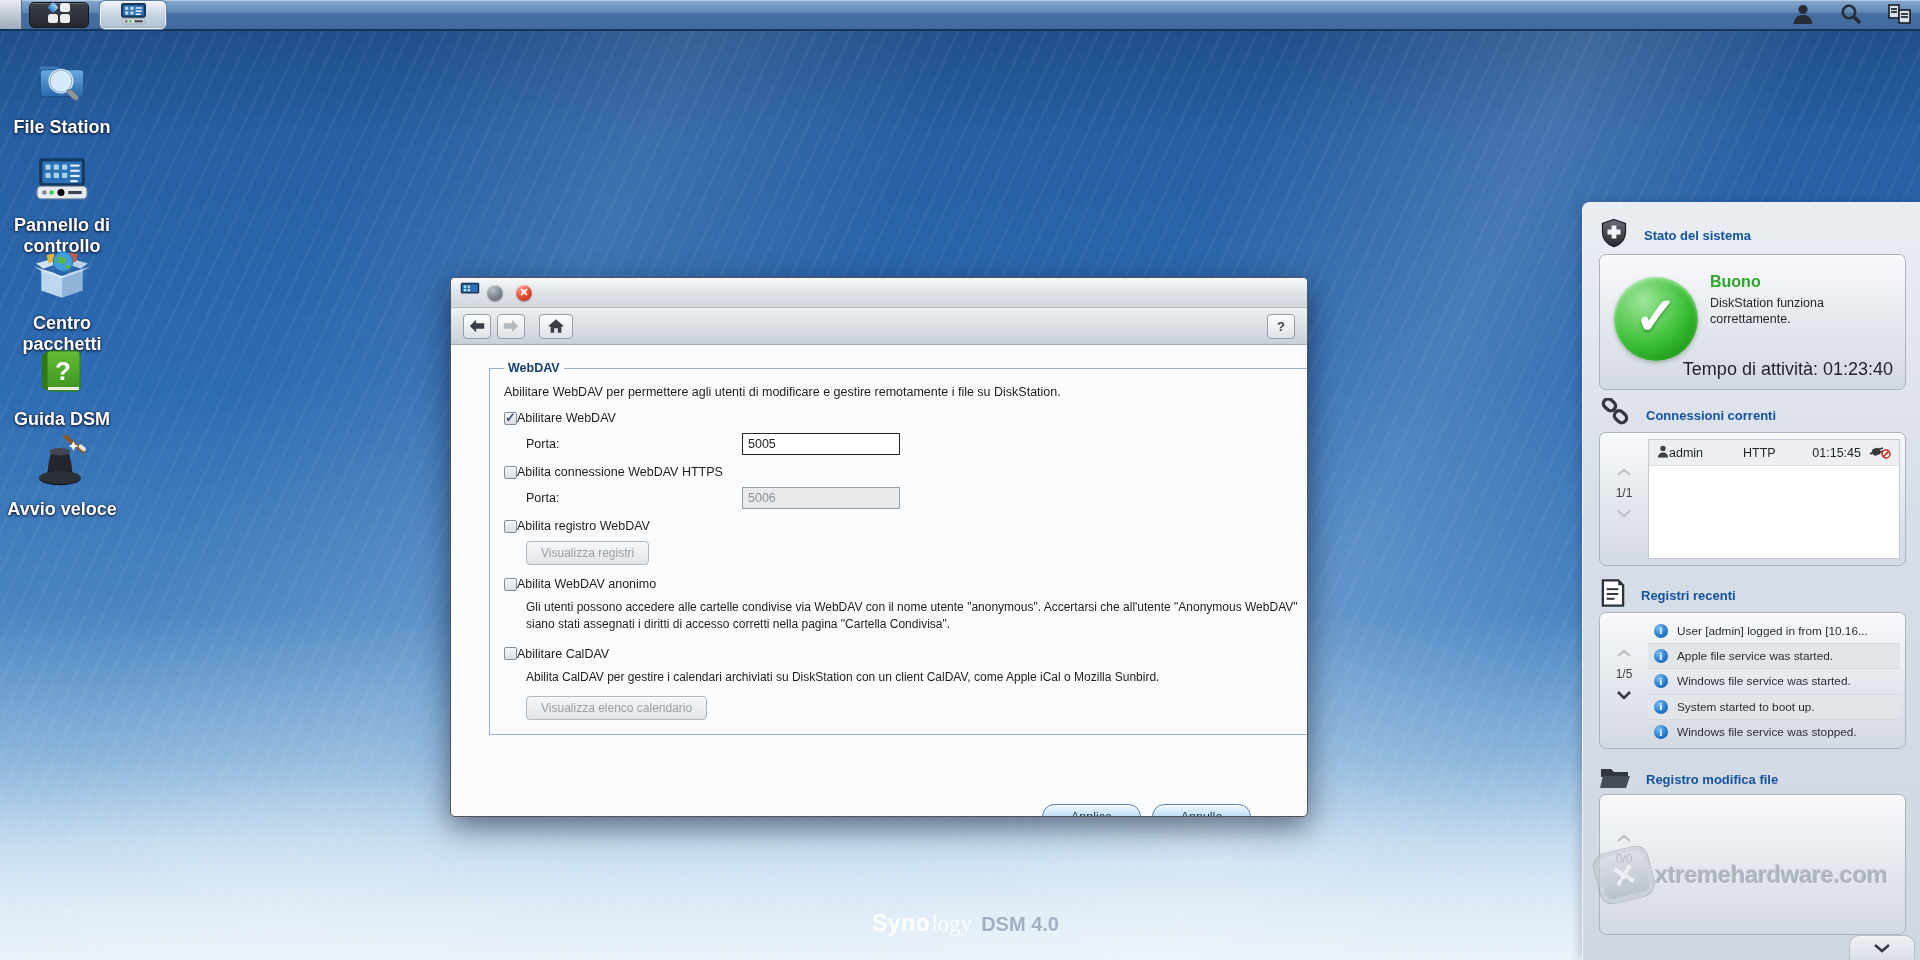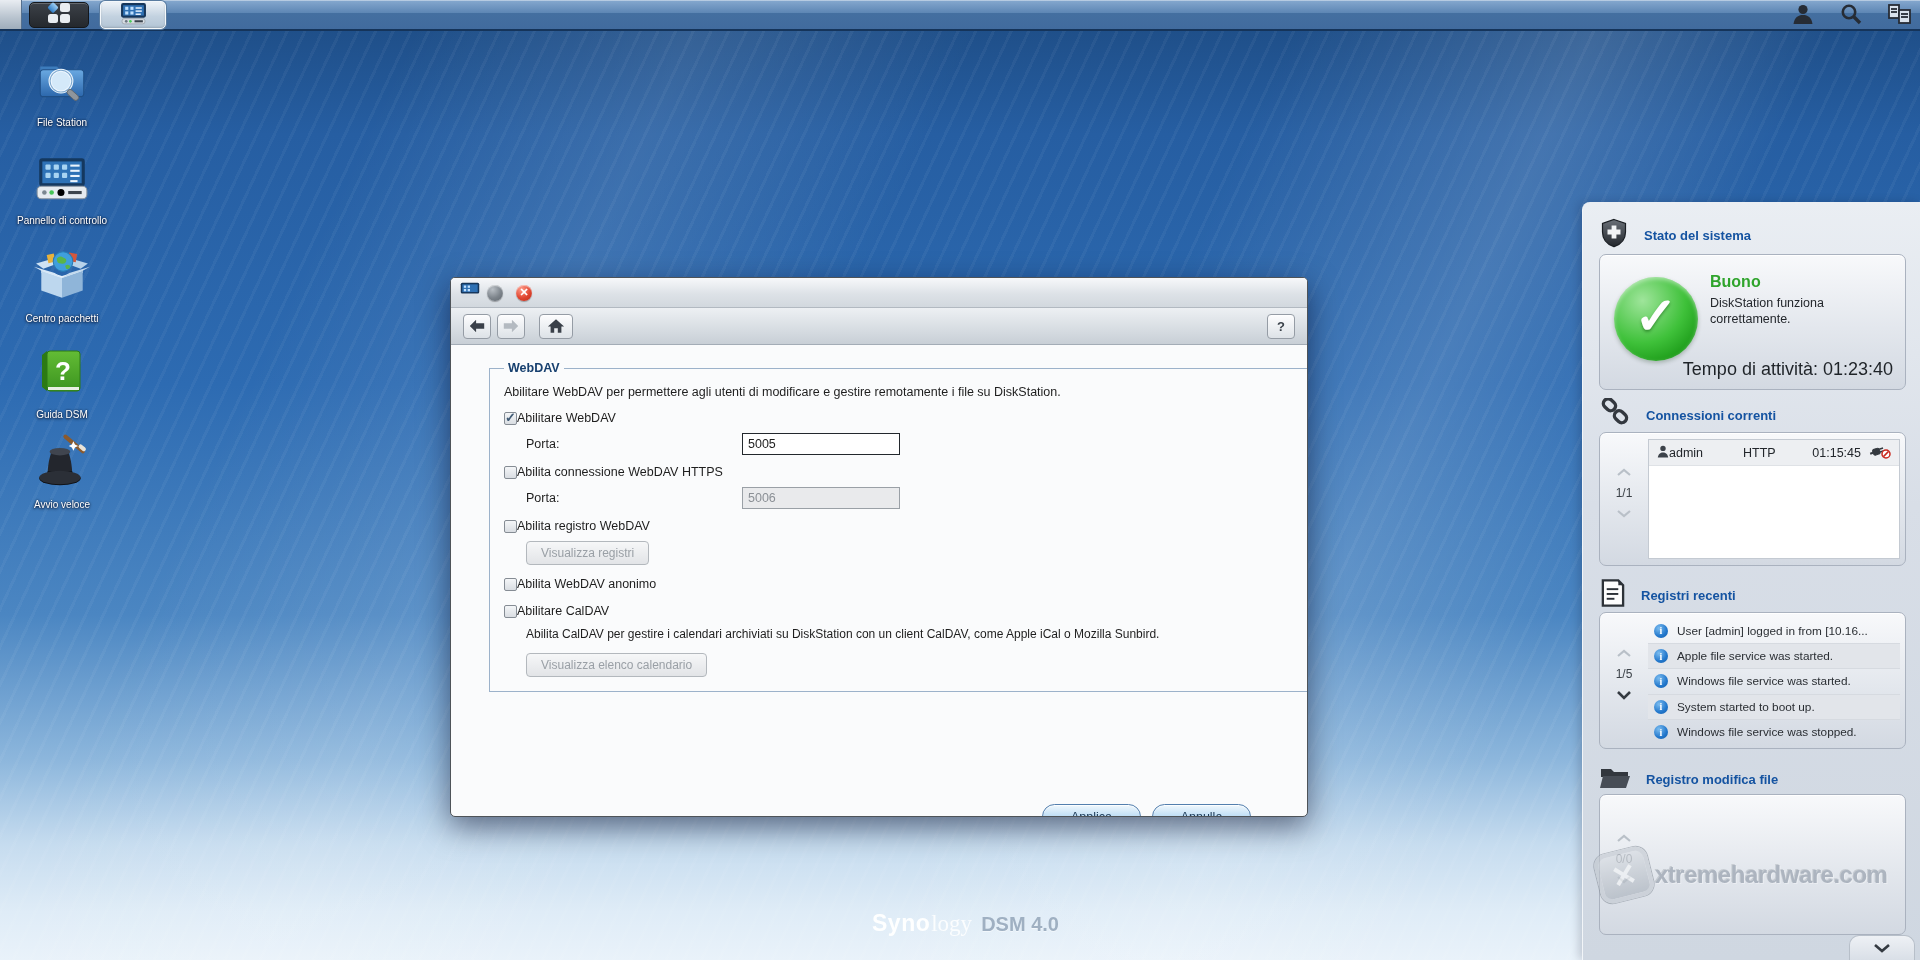--- a/index.html
+++ b/index.html
@@ -26,21 +26,21 @@
   .task-btn{position:absolute;left:100px;top:1px;width:66px;height:28px;border-radius:5px;
     background:linear-gradient(#eef3f8,#c3d2e0 55%,#b3c5d6);border:1px solid #f4f8fb;
     box-shadow:0 0 0 1px #5a7ca0, inset 0 -1px 2px rgba(0,0,0,.15);
     display:flex;align-items:center;justify-content:center;cursor:pointer;}
   .bar-right{position:absolute;right:8px;top:0;height:31px;display:flex;align-items:center;gap:22px;}
   .bar-icon{width:26px;height:26px;display:flex;align-items:center;justify-content:center;cursor:pointer;}
 
   
   .desk-item{position:absolute;left:6px;width:112px;text-align:center;cursor:pointer;}
   .desk-item .ic{display:block;margin:0 auto 5px;}
-  .desk-label{color:#fff;font-size:10px;line-height:1.18;text-shadow:0 1px 3px rgba(0,0,20,.85),0 0 2px rgba(0,0,20,.6);}
+  .desk-label{color:#fff;font-size:18px;line-height:1.18;text-shadow:0 1px 3px rgba(0,0,20,.85),0 0 2px rgba(0,0,20,.6);font-weight:bold;}
 
   
   .window{position:absolute;left:450px;top:277px;width:858px;height:540px;
     border:1px solid #4e5358;border-radius:5px;background:#fafbfc;
     box-shadow:0 10px 30px rgba(0,0,25,.5);overflow:hidden;}
   .titlebar{height:30px;background:linear-gradient(#f7f8fa,#dde2e7 55%,#d2d8de);
     border-bottom:1px solid #b2b9c1;display:flex;align-items:center;padding:0 9px;gap:7px;}
   .title-text{font-size:13px;font-weight:bold;color:#26292d;flex:1;}
   .orb{width:16px;height:16px;border-radius:50%;cursor:pointer;position:relative;box-shadow:inset 0 1px 1px rgba(255,255,255,.6),0 1px 1px rgba(0,0,0,.3);}
   .orb-min{background:radial-gradient(circle at 35% 28%,#b9bfc5,#7d848b 55%,#5f666d);}
@@ -369,20 +369,21 @@
       <div class="cb-row">
         <span class="checkbox"></span>
         <span>Abilita registro WebDAV</span>
       </div>
       <button class="sub-btn">Visualizza registri</button>
 
       <div class="cb-row">
         <span class="checkbox"></span>
         <span>Abilita WebDAV anonimo</span>
       </div>
+      <div class="note">Gli utenti possono accedere alle cartelle condivise via WebDAV con il nome utente "anonymous". Accertarsi che all'utente "Anonymous WebDAV" siano stati assegnati i diritti di accesso corretti nella pagina "Cartella Condivisa".</div>
 
       <div class="cb-row" style="margin-top:13px">
         <span class="checkbox"></span>
         <span>Abilitare CalDAV</span>
       </div>
       <div class="note">Abilita CalDAV per gestire i calendari archiviati su DiskStation con un client CalDAV, come Apple iCal o Mozilla Sunbird.</div>
       <button class="sub-btn" style="margin-top:10px">Visualizza elenco calendario</button>
     </fieldset>
 
     <div class="dlg-buttons">

